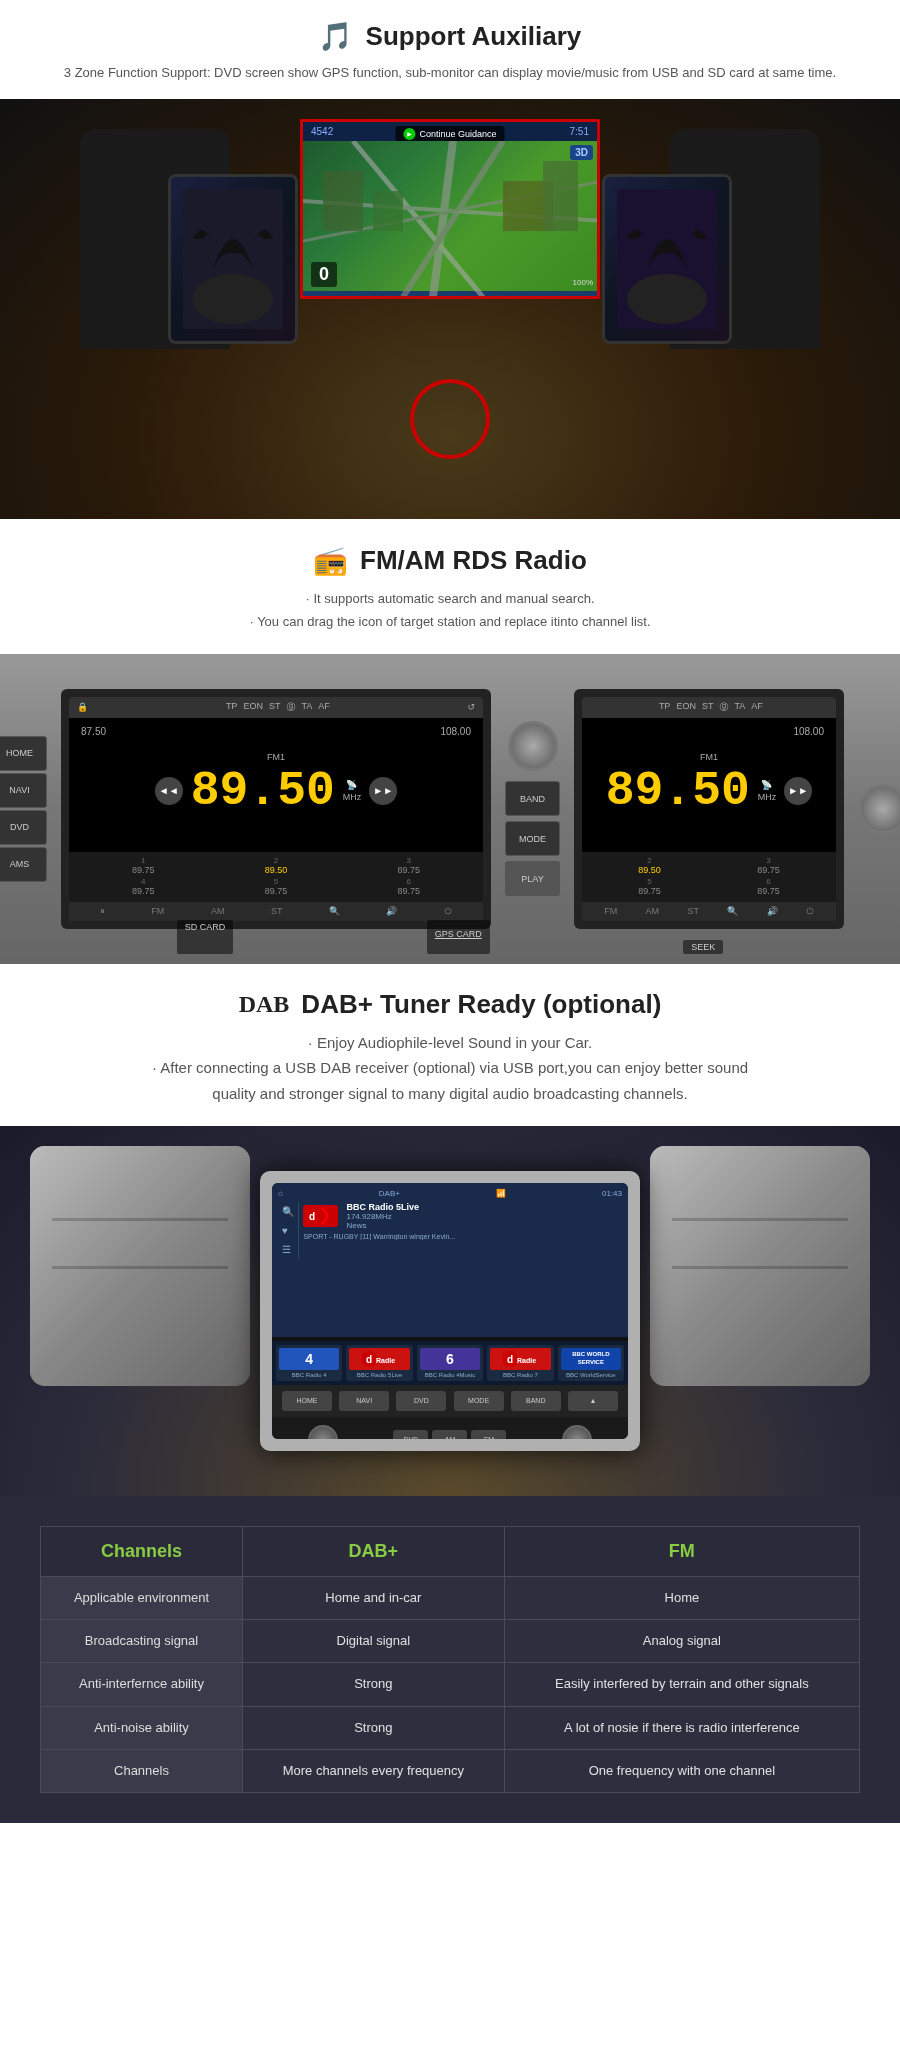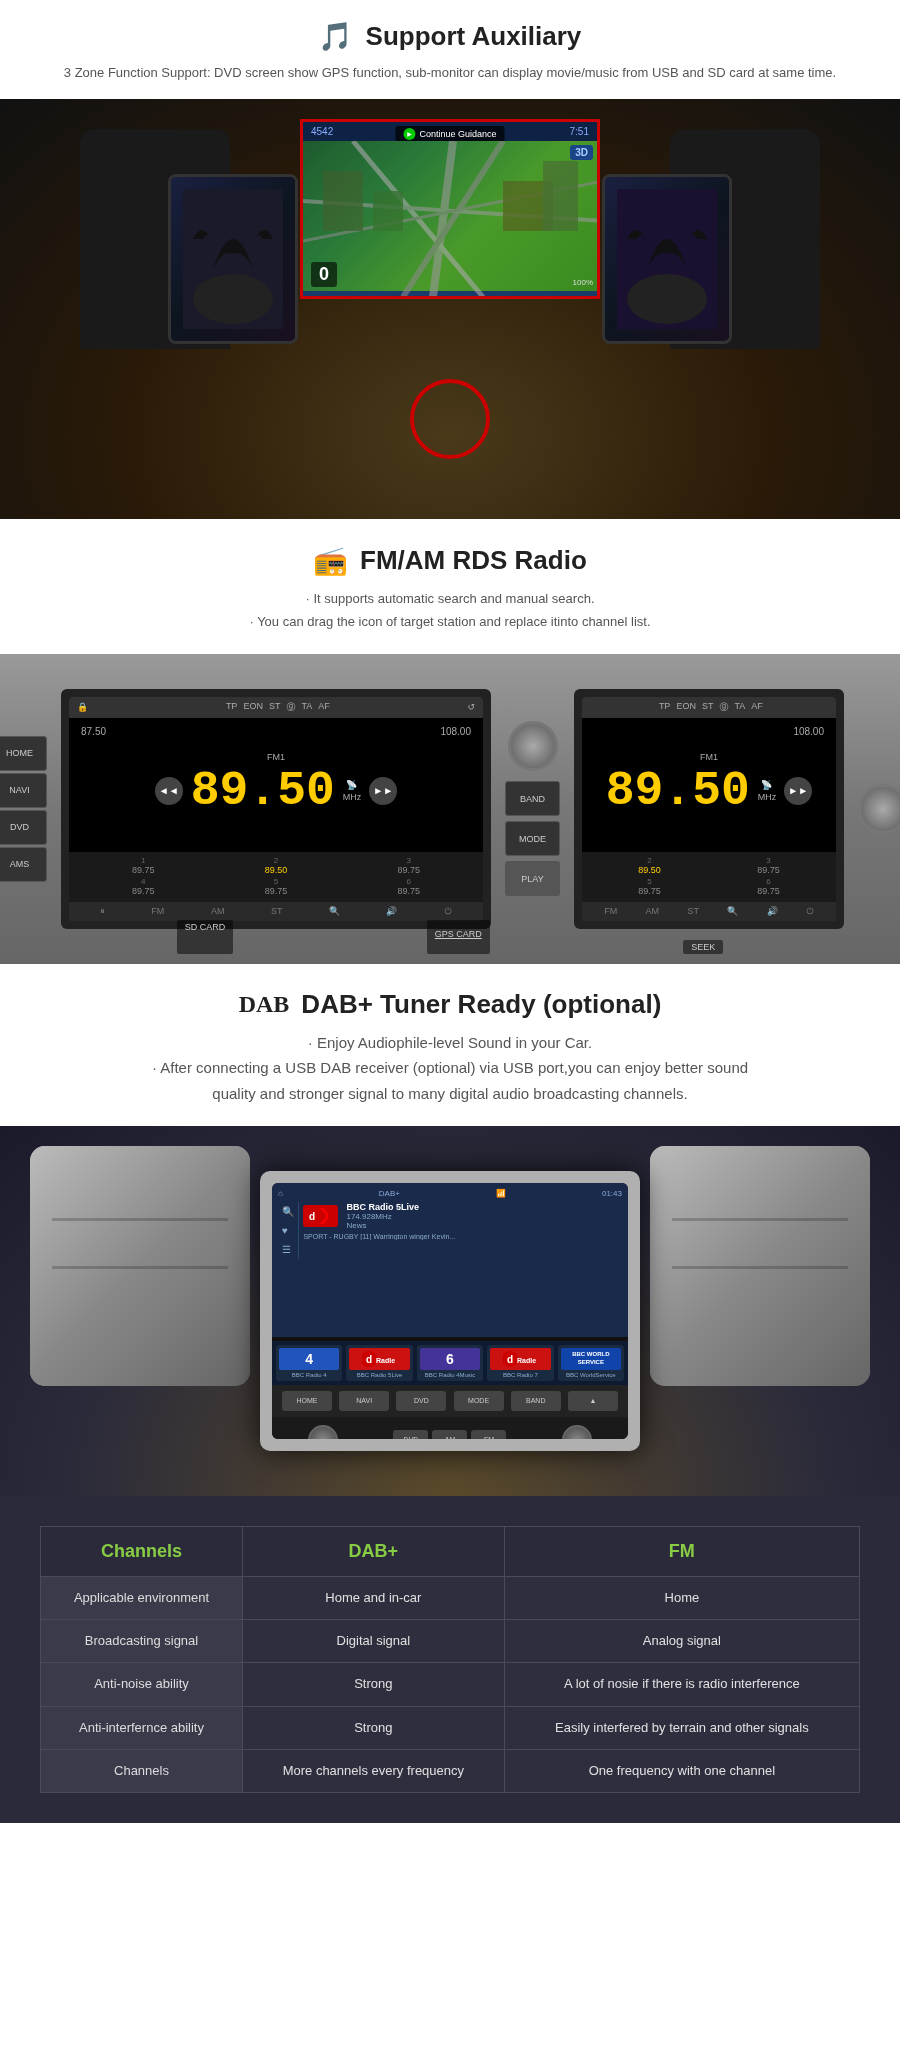--- a/index.html
+++ b/index.html
@@ -915,28 +915,28 @@
           <td class="col-features">Applicable environment</td>
           <td class="col-dab">Home and in-car</td>
           <td class="col-fm">Home</td>
         </tr>
         <tr>
           <td class="col-features">Broadcasting signal</td>
           <td class="col-dab">Digital signal</td>
           <td class="col-fm">Analog signal</td>
         </tr>
         <tr>
+          <td class="col-features">Anti-interfernce ability</td>
+          <td class="col-dab">Strong</td>
+          <td class="col-fm">Easily interfered by terrain and other signals</td>
+        </tr>
+        <tr>
           <td class="col-features">Anti-noise ability</td>
           <td class="col-dab">Strong</td>
           <td class="col-fm">A lot of nosie if there is radio interference</td>
-        </tr>
-        <tr>
-          <td class="col-features">Anti-interfernce ability</td>
-          <td class="col-dab">Strong</td>
-          <td class="col-fm">Easily interfered by terrain and other signals</td>
         </tr>
         <tr>
           <td class="col-features">Channels</td>
           <td class="col-dab">More channels every frequency</td>
           <td class="col-fm">One frequency with one channel</td>
         </tr>
       </tbody>
   </table>
 </section>
 

